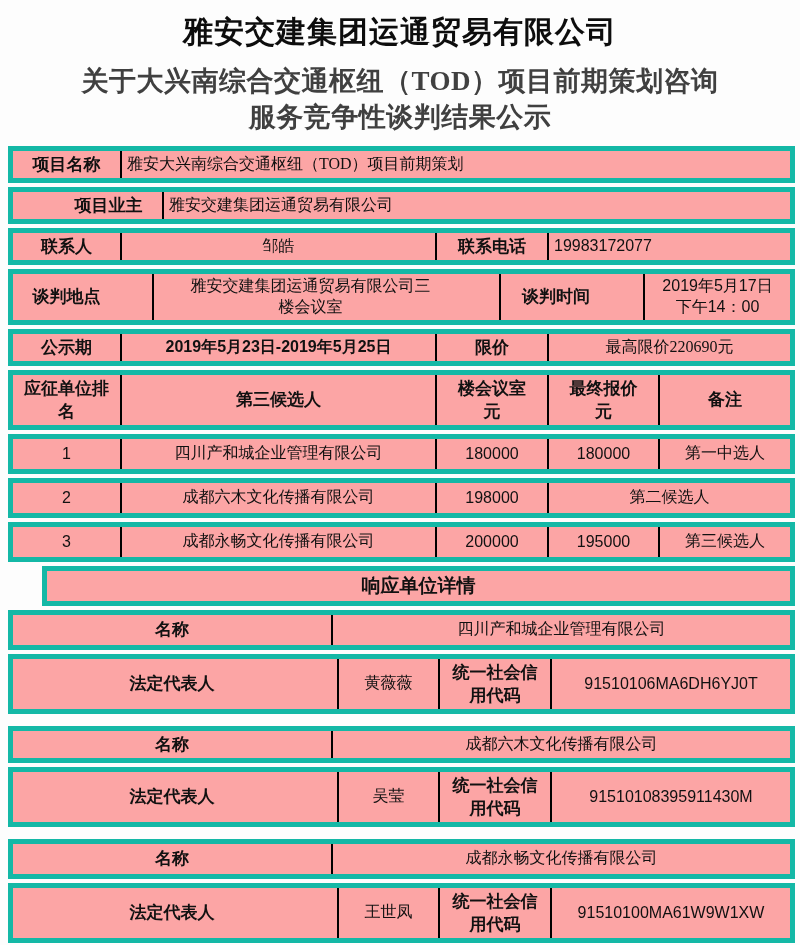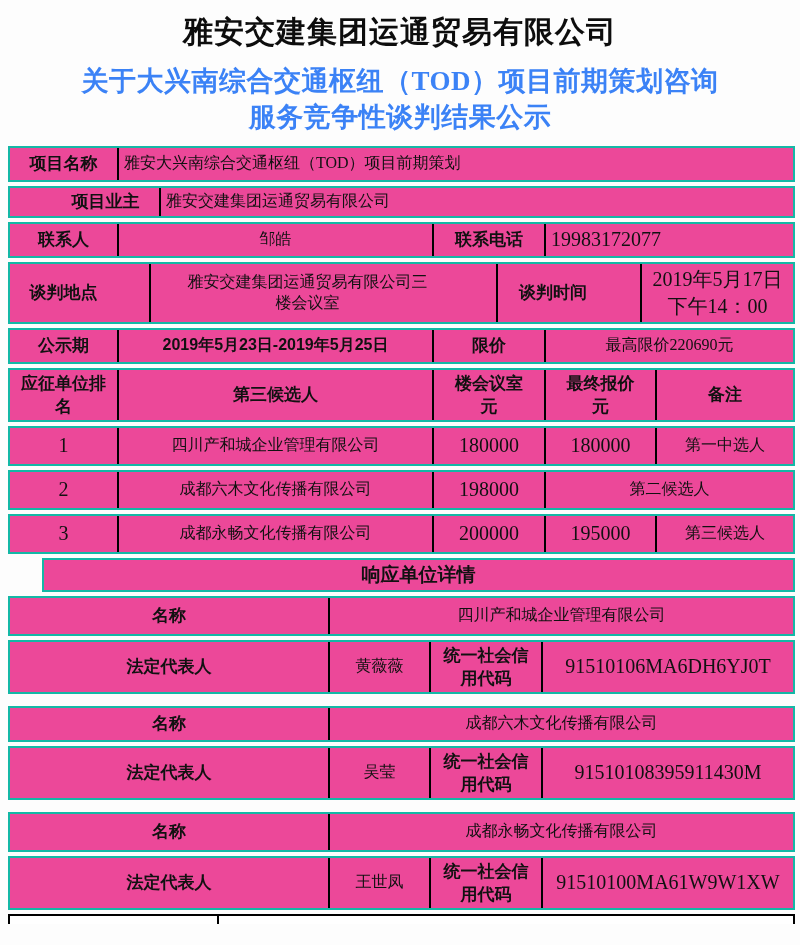--- a/index.html
+++ b/index.html
@@ -24,73 +24,73 @@
   }
   .announce-title{
     margin:10px 4px 10px 4px;
     text-align:center;
     font-family:"Liberation Serif","DejaVu Serif",serif;
     font-weight:bold;
     font-size:27px;
     line-height:1.35;
     letter-spacing:0.5px;
     white-space:pre-line;
-    color:#3b82f6;
+    color:#404040;
   }
   
   .tbl{margin:0 5px 0 8px;}
   .trow{
     display:flex;
     align-items:stretch;
-    border:2px solid #14b8a6;
+    border:5px solid #14b8a6;
     margin-bottom:4px;
-    background:#ec4899;
+    background:#fca5a5;
     box-sizing:border-box;
   }
   .gap{height:8px;}
   .cell{
     display:flex;
     align-items:center;
     justify-content:center;
     box-sizing:border-box;
     padding:2px 5px;
     border-left:2px solid #000;
     text-align:center;
   }
   .cell:first-child{border-left:none;}
   .left{justify-content:flex-start;text-align:left;}
   
   .w1{width:107px;flex:none;}
   .w2{width:315px;flex:none;}
   .w3{width:112px;flex:none;}
   .w4{width:111px;flex:none;}
   .wA{width:318px;flex:none;}
-  .wB{width:101px;flex:none;}
+  .wB{width:101px;flex:none;margin-left:6px;}
   .grow{flex:1;}
   
   .h36{min-height:32px;padding-left:42px;}
   .h40{min-height:36px;}
   .h44{min-height:40px;}
   .h50{min-height:46px;}
   .h56{min-height:52px;}
   .h58{min-height:54px;gap:32px;}
   .h32{min-height:28px;margin-left:34px;}
   
   .lbl{
     font-family:"Liberation Sans","DejaVu Sans",sans-serif;
     font-weight:bold;
     font-size:17px;
   }
   .kai{
     font-family:"Liberation Serif","DejaVu Serif",serif;
     font-size:16px;
   }
   .num{
-    font-family:Liberation Serif, serif;
-    font-size:20px;
+    font-family:Liberation Sans, sans-serif;
+    font-size:16px;
   }
   .date{
     font-family:"Liberation Sans","DejaVu Sans",sans-serif;
     font-weight:bold;
     font-size:16px;
   }
   .pre{white-space:pre-line;}
   .section-title{
     font-family:"Liberation Sans","DejaVu Sans",sans-serif;
     font-weight:bold;

